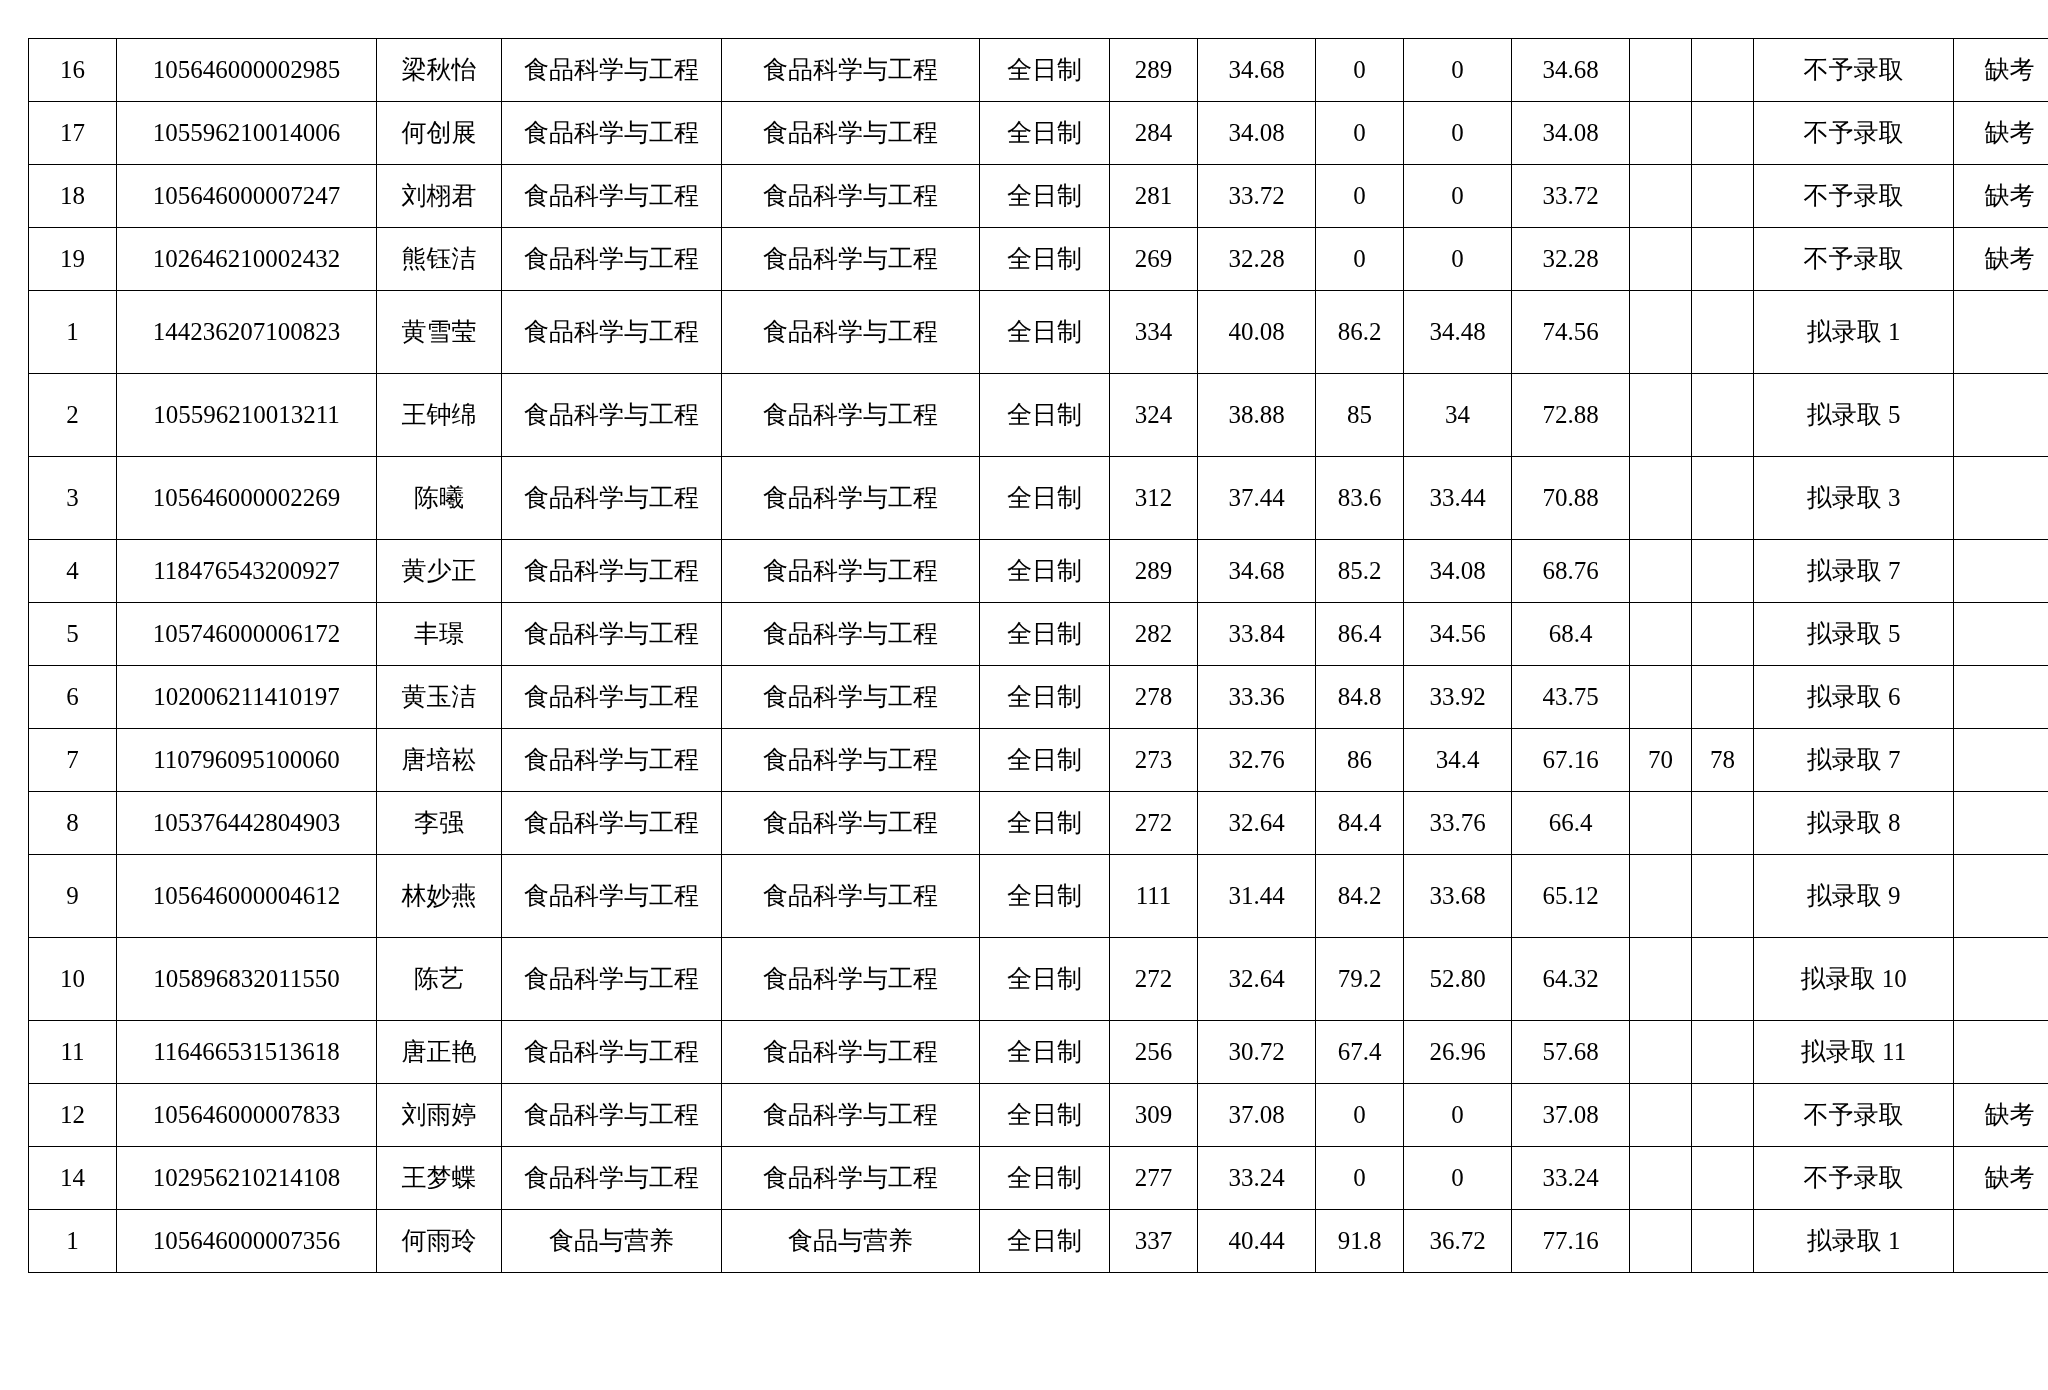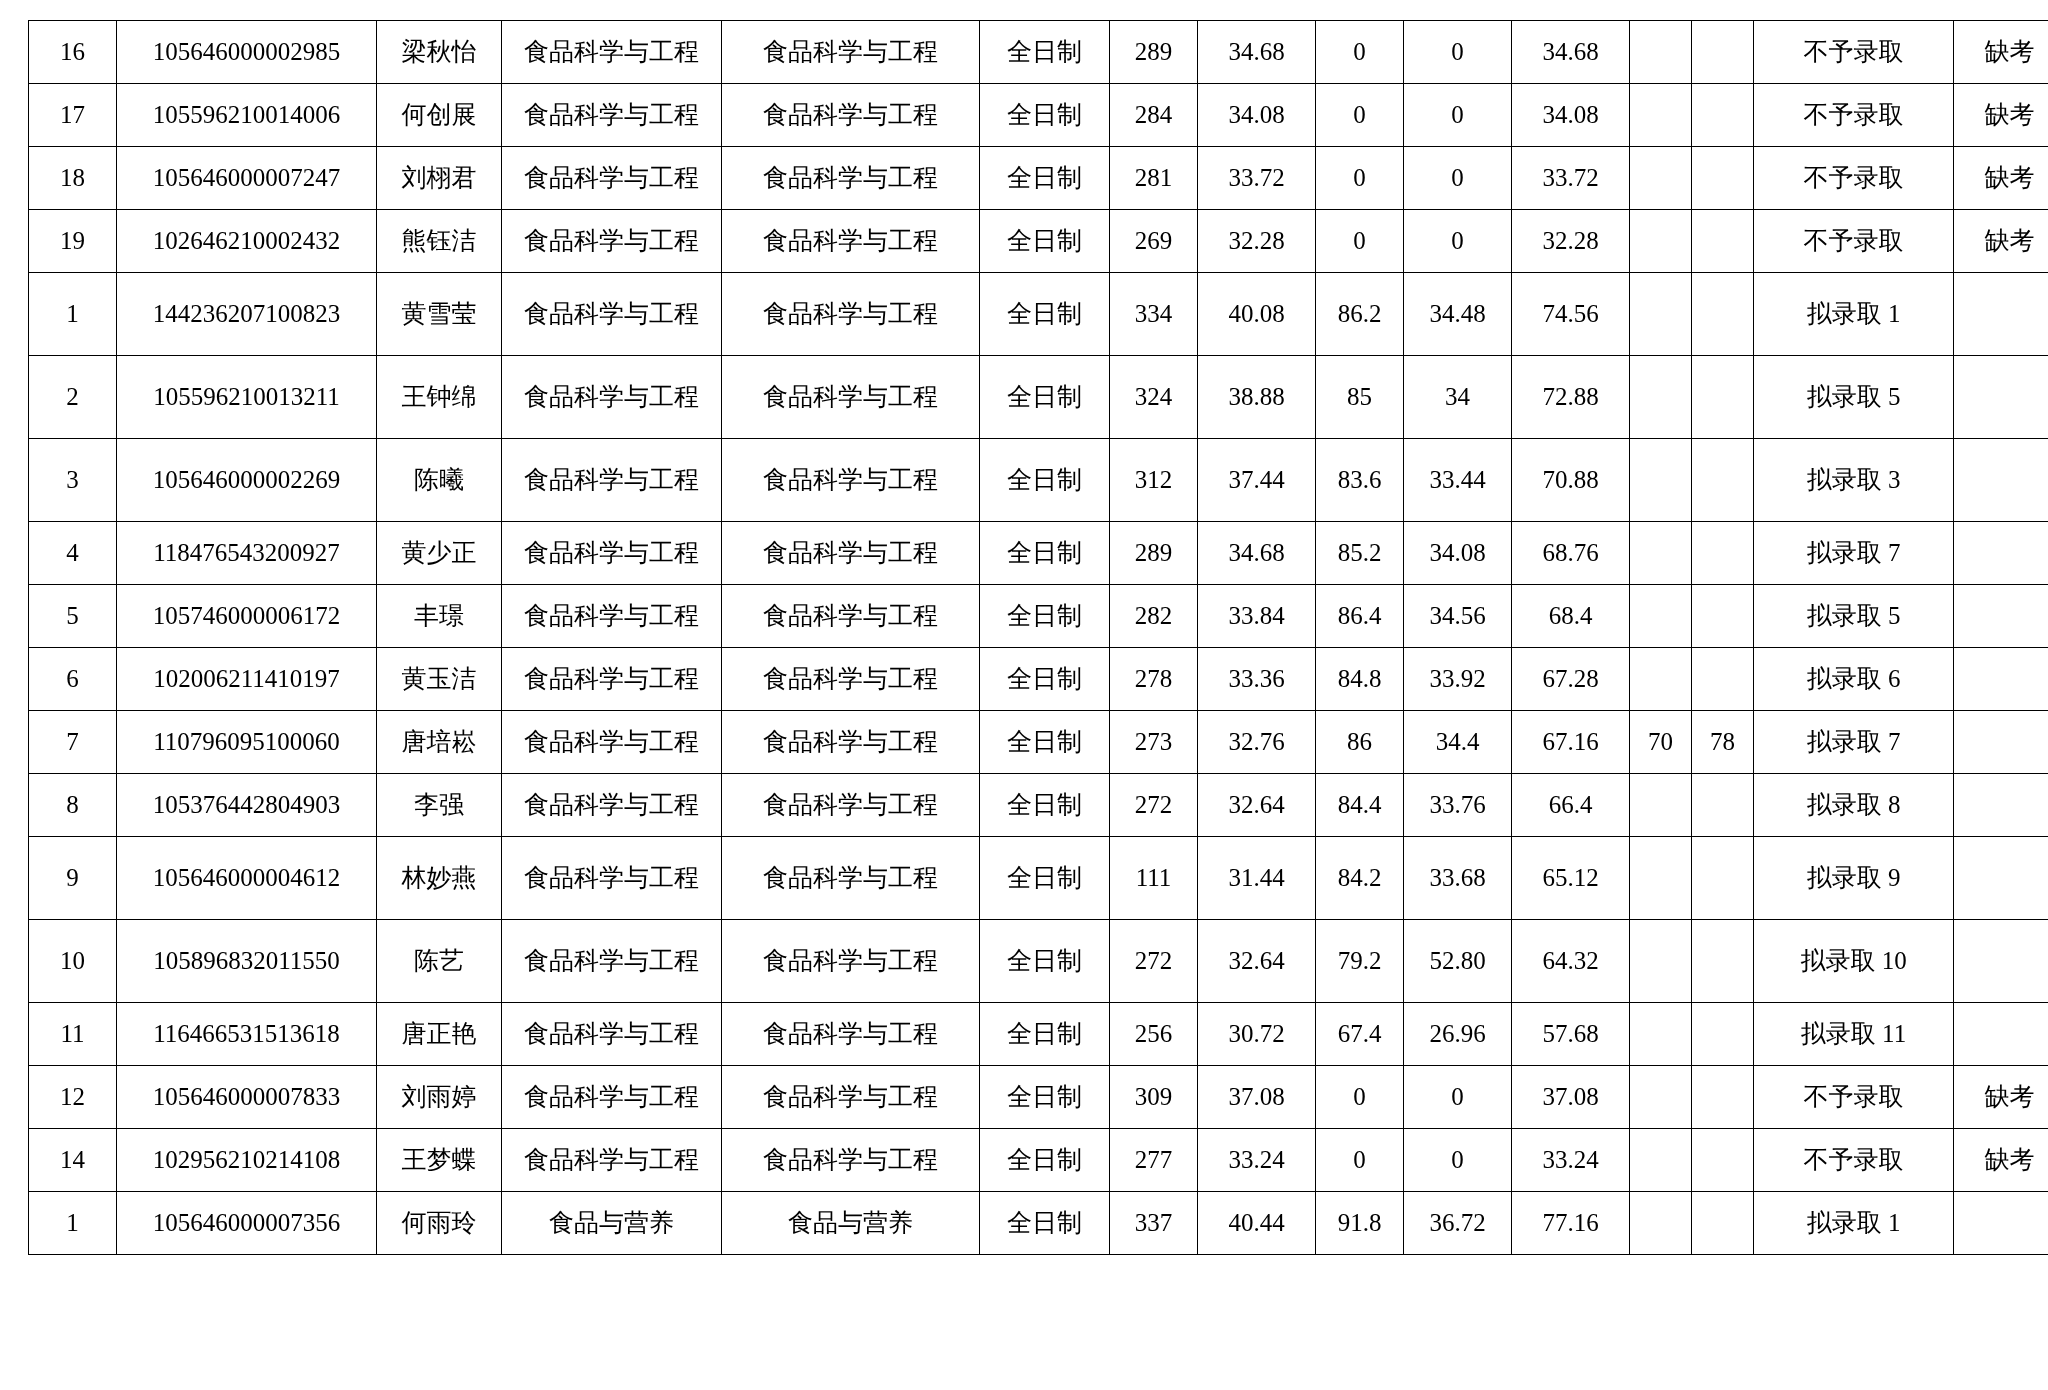--- a/index.html
+++ b/index.html
@@ -12,21 +12,21 @@
     height: 1390px;
     font-family: "Liberation Serif", "DejaVu Serif", serif;
     color: #000000;
     overflow: hidden;
   }
   .page {
     position: relative;
     width: 2048px;
     height: 1390px;
     box-sizing: border-box;
-    padding: 20px 28px 0 28px;
+    padding: 38px 28px 0 28px;
   }
   table.grid {
     border-collapse: collapse;
     table-layout: fixed;
     width: 1992px;
     margin: 0 auto;
   }
   table.grid td {
     border: 1.6px solid #000000;
     text-align: center;
@@ -235,21 +235,21 @@
           <td>6</td>
           <td>102006211410197</td>
           <td>黄玉洁</td>
           <td>食品科学与工程</td>
           <td>食品科学与工程</td>
           <td>全日制</td>
           <td>278</td>
           <td>33.36</td>
           <td>84.8</td>
           <td>33.92</td>
-          <td>67.28</td>
+          <td>43.75</td>
           <td></td>
           <td></td>
           <td>拟录取 6</td>
           <td></td>
         </tr>
         <tr class="r-short">
           <td>7</td>
           <td>110796095100060</td>
           <td>唐培崧</td>
           <td>食品科学与工程</td>

